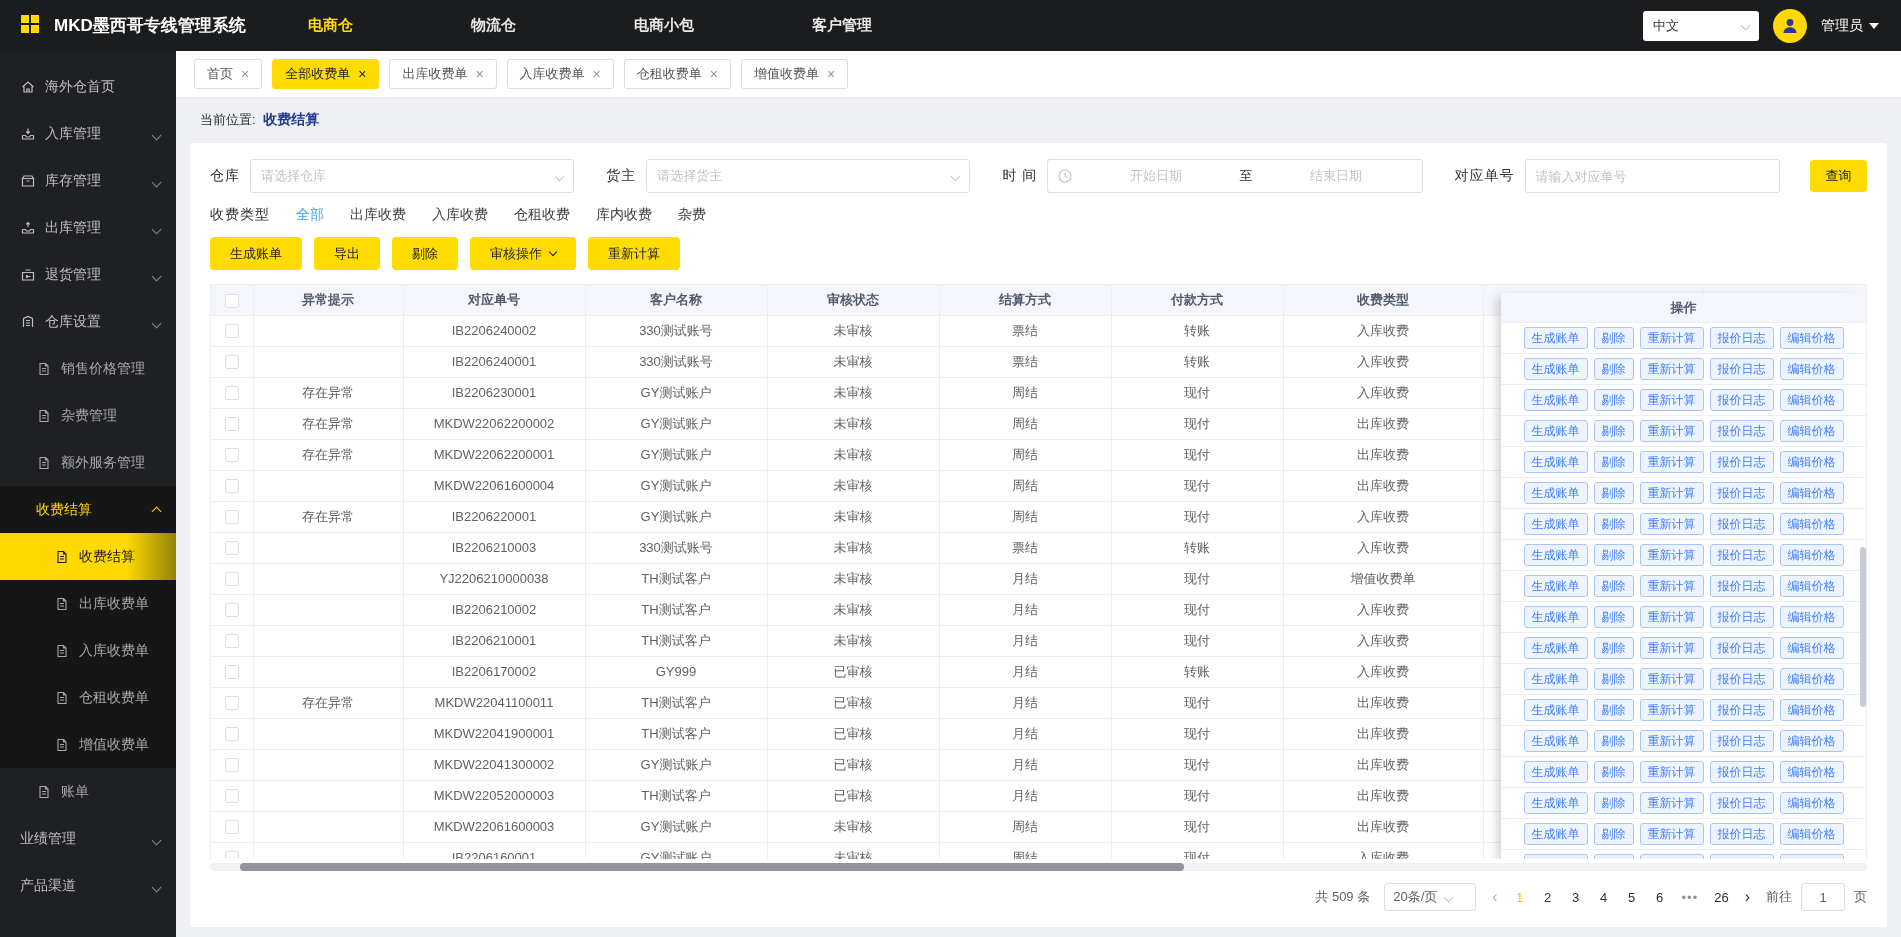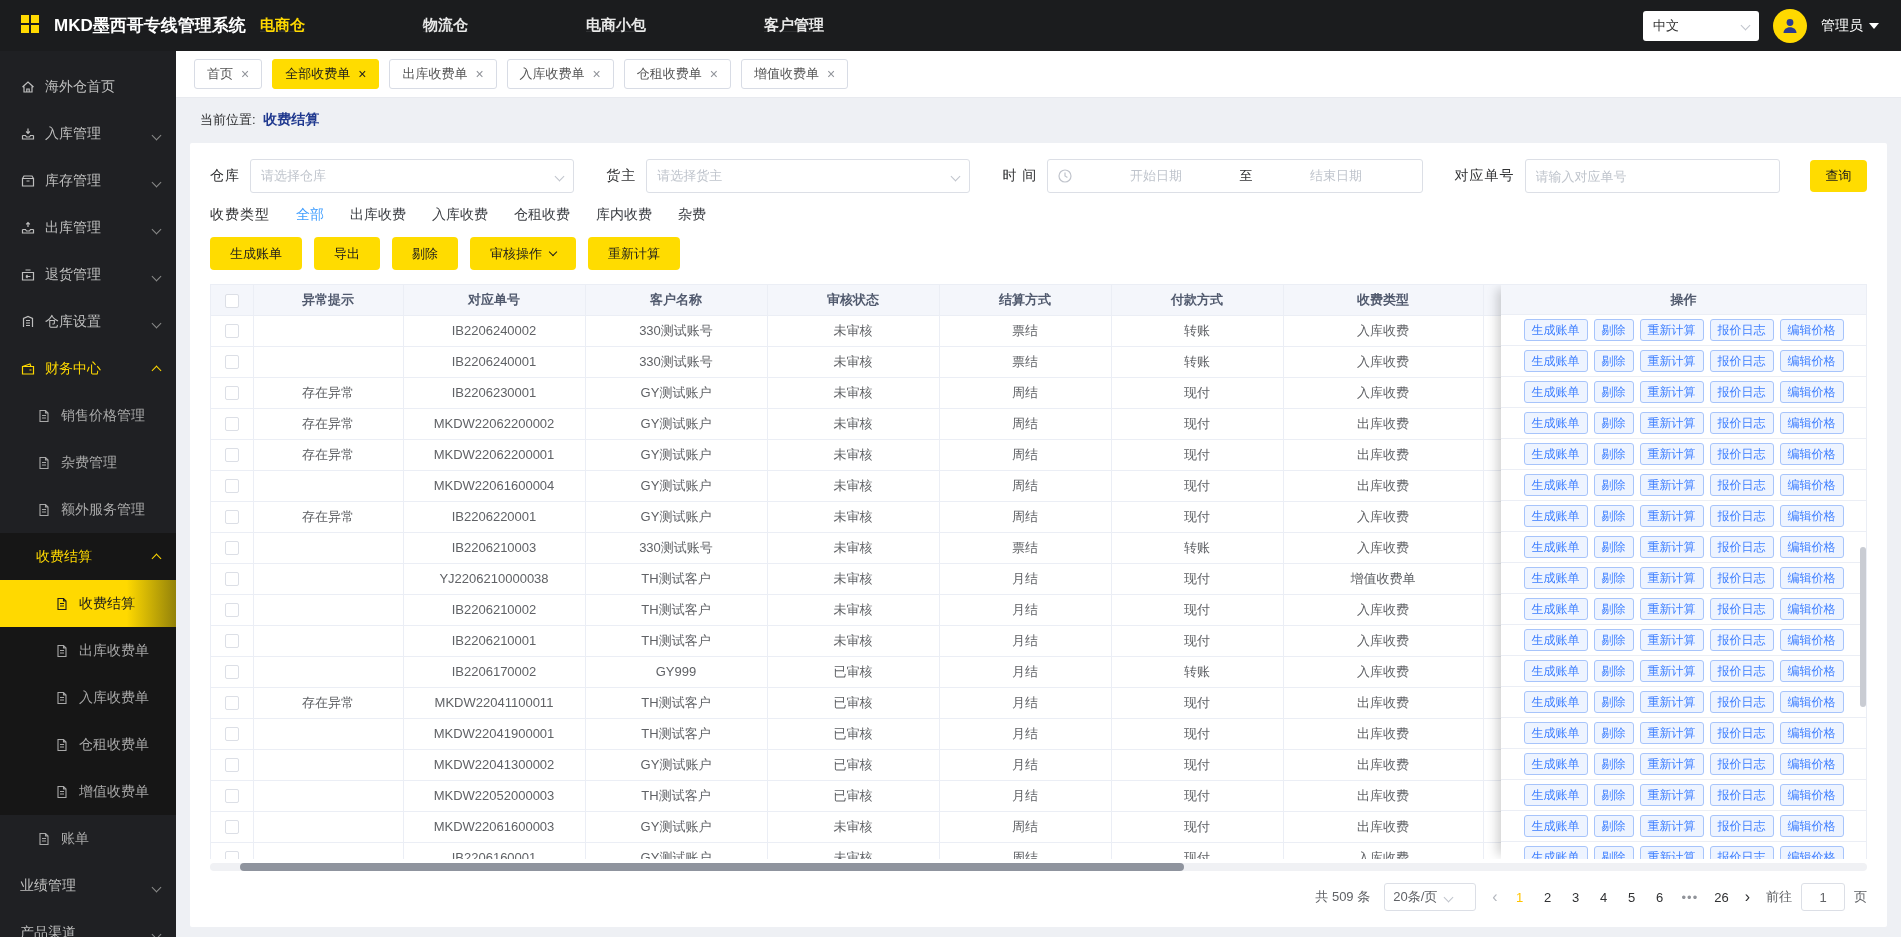--- a/index.html
+++ b/index.html
@@ -3,21 +3,21 @@
 <meta charset="utf-8">
 <style>
   * { box-sizing: border-box; margin: 0; padding: 0; }
   html,body { width:1901px; height:937px; overflow:hidden; }
   body { font-family:"Liberation Sans","DejaVu Sans",sans-serif; background:#eef0f4; color:#303133; }
 
   
   .topbar { height:51px; background:#1b1c1e; display:flex; align-items:center; }
   .brand { display:flex; align-items:center; gap:14px; padding-left:20px; width:260px; flex:0 0 auto; }
   .brand-title { color:#fff; font-size:17px; font-weight:bold; white-space:nowrap; }
-  .topnav { display:flex; align-items:flex-start; gap:118px; flex:1 1 auto;text-decoration:underline; }
+  .topnav { display:flex; align-items:flex-start; gap:118px; margin-left:48px; flex:1 1 auto; }
   .nav-item { color:#e8e8e8; font-size:15px; font-weight:bold; cursor:pointer; white-space:nowrap; }
   .nav-item.active { color:#ffd900; }
   .top-right { display:flex; align-items:center; gap:14px; padding-right:22px; flex:0 0 auto; }
   .lang-select { width:116px; height:30px; background:#fff; border-radius:3px; display:flex; align-items:center; justify-content:space-between; padding:0 10px; font-size:13px; color:#333; cursor:pointer; }
   .avatar { width:34px; height:34px; border-radius:50%; background:#ffd900; display:flex; align-items:center; justify-content:center; }
   .admin-name { color:#fff; font-size:14px; display:flex; align-items:center; gap:6px; cursor:pointer; }
   .caret-down { width:0; height:0; border-left:5px solid transparent; border-right:5px solid transparent; border-top:6px solid #fff; display:inline-block; }
 
   
   .layout { display:flex; height:886px; }
@@ -76,21 +76,21 @@
   .bulk-row .chev { width:6px; height:6px; border-color:#1c1c1c; margin-top:-3px; }
 
   
   .table-wrap { position:relative; height:575px; overflow:hidden; border:1px solid #ebeef5; border-bottom:none; }
   table { border-collapse:collapse; table-layout:fixed; width:100%; }
   th, td { border-right:1px solid #ebeef5; border-bottom:1px solid #ebeef5; text-align:center; font-size:13px; color:#606266; height:31px; padding:0 4px; overflow:hidden; white-space:nowrap; }
   th { background:#f4f6fb; color:#515a6e; font-weight:bold; height:30px; }
   th:last-child, td:last-child { border-right:none; }
   .cbx { width:14px; height:14px; border:1px solid #dcdfe6; border-radius:2px; background:#fff; display:inline-block; vertical-align:middle; cursor:pointer; }
 
-  .fixed-col { position:absolute; top:0; right:0; width:365px; height:100%; background:#fff; box-shadow:-8px 0 10px -4px rgba(0,0,0,0.18); }
+  .fixed-col { position:absolute; top:8px; right:0; width:365px; height:100%; background:#fff; box-shadow:-8px 0 10px -4px rgba(0,0,0,0.18); }
   .fixed-head { height:30px; background:#f4f6fb; border-bottom:1px solid #ebeef5; display:flex; align-items:center; justify-content:center; font-size:13px; font-weight:bold; color:#515a6e; }
   .fixed-row { height:31px; border-bottom:1px solid #ebeef5; display:flex; align-items:center; justify-content:center; gap:6px; }
   .mini-btn { height:22px; padding:0 7px; font-size:12px; color:#3d7eff; background:#eef4ff; border:1px solid #a7c4fb; border-radius:3px; cursor:pointer; font-family:inherit; white-space:nowrap; }
 
   .v-scrollbar { position:absolute; right:0px; top:262px; width:6px; height:160px; background:#c9ccd3; border-radius:3px; }
 
   .h-scrollbar { height:8px; background:#f0f1f4; border-radius:4px; margin-top:4px; position:relative; }
   .h-thumb { position:absolute; left:30px; top:0; height:8px; width:57%; background:#8f949e; border-radius:4px; }
 
   
@@ -193,29 +193,20 @@
       </div>
       <div class="side-item lvl0">
         <span class="s-icon">
           <svg width="16" height="16" viewBox="0 0 16 16">
             <path d="M3.5 13V4.5L8 2.5l4.5 2V13M6 6.5h4M6 9h4M6 11.5h4" fill="none" stroke="currentColor" stroke-width="1.2"></path>
           </svg>
         </span>
         <span>仓库设置</span>
         <span class="arrow"><span class="chev "></span></span>
       </div>
-      <div class="side-item lvl0 yellow">
-        <span class="s-icon">
-          <svg width="16" height="16" viewBox="0 0 16 16">
-            <path d="M2.5 5.5h11V13h-11zM2.5 5.5 10 3l.8 2.3M9.5 9h2" fill="none" stroke="currentColor" stroke-width="1.2"></path>
-          </svg>
-        </span>
-        <span>财务中心</span>
-        <span class="arrow"><span class="chev up"></span></span>
-      </div>
       <div class="side-item lvl1">
         <span class="s-icon">
           <svg width="16" height="16" viewBox="0 0 16 16">
             <path d="M4 2.5h5.5L12 5v8.5H4zM9.5 2.5V5H12M6 7.5h4M6 10h4" fill="none" stroke="currentColor" stroke-width="1.1"></path>
           </svg>
         </span>
         <span>销售价格管理</span>
       </div>
       <div class="side-item lvl1">
         <span class="s-icon">

